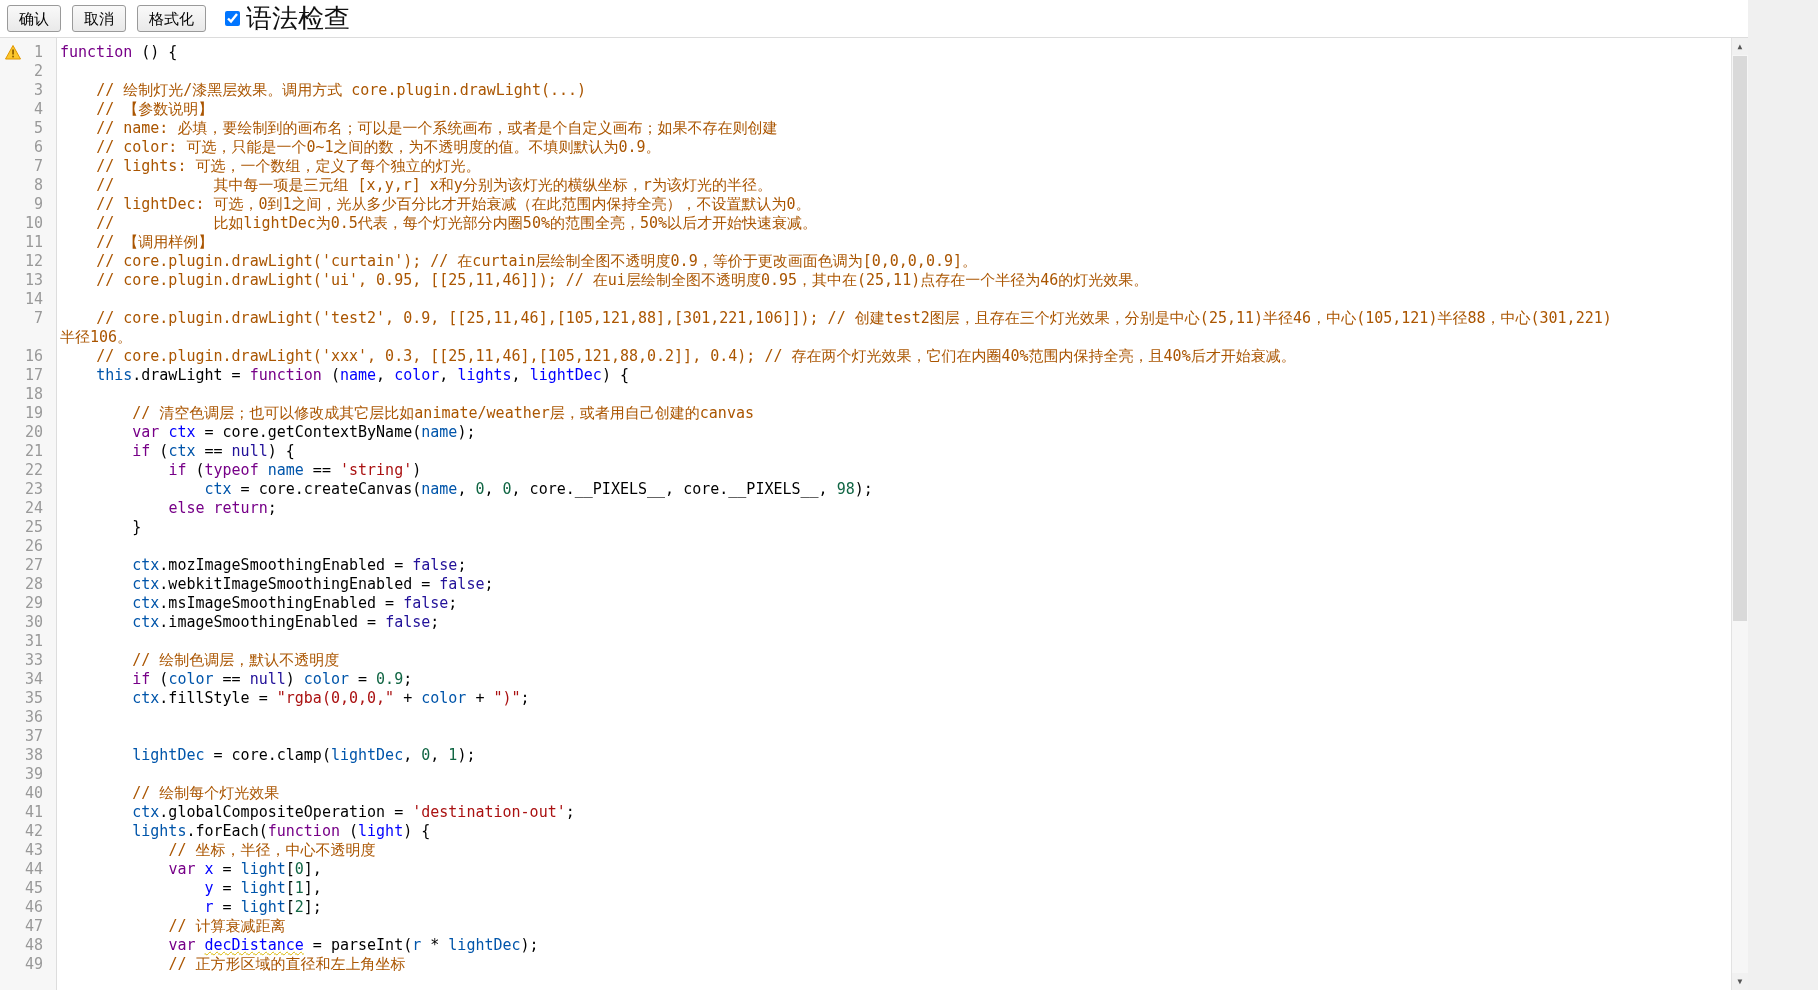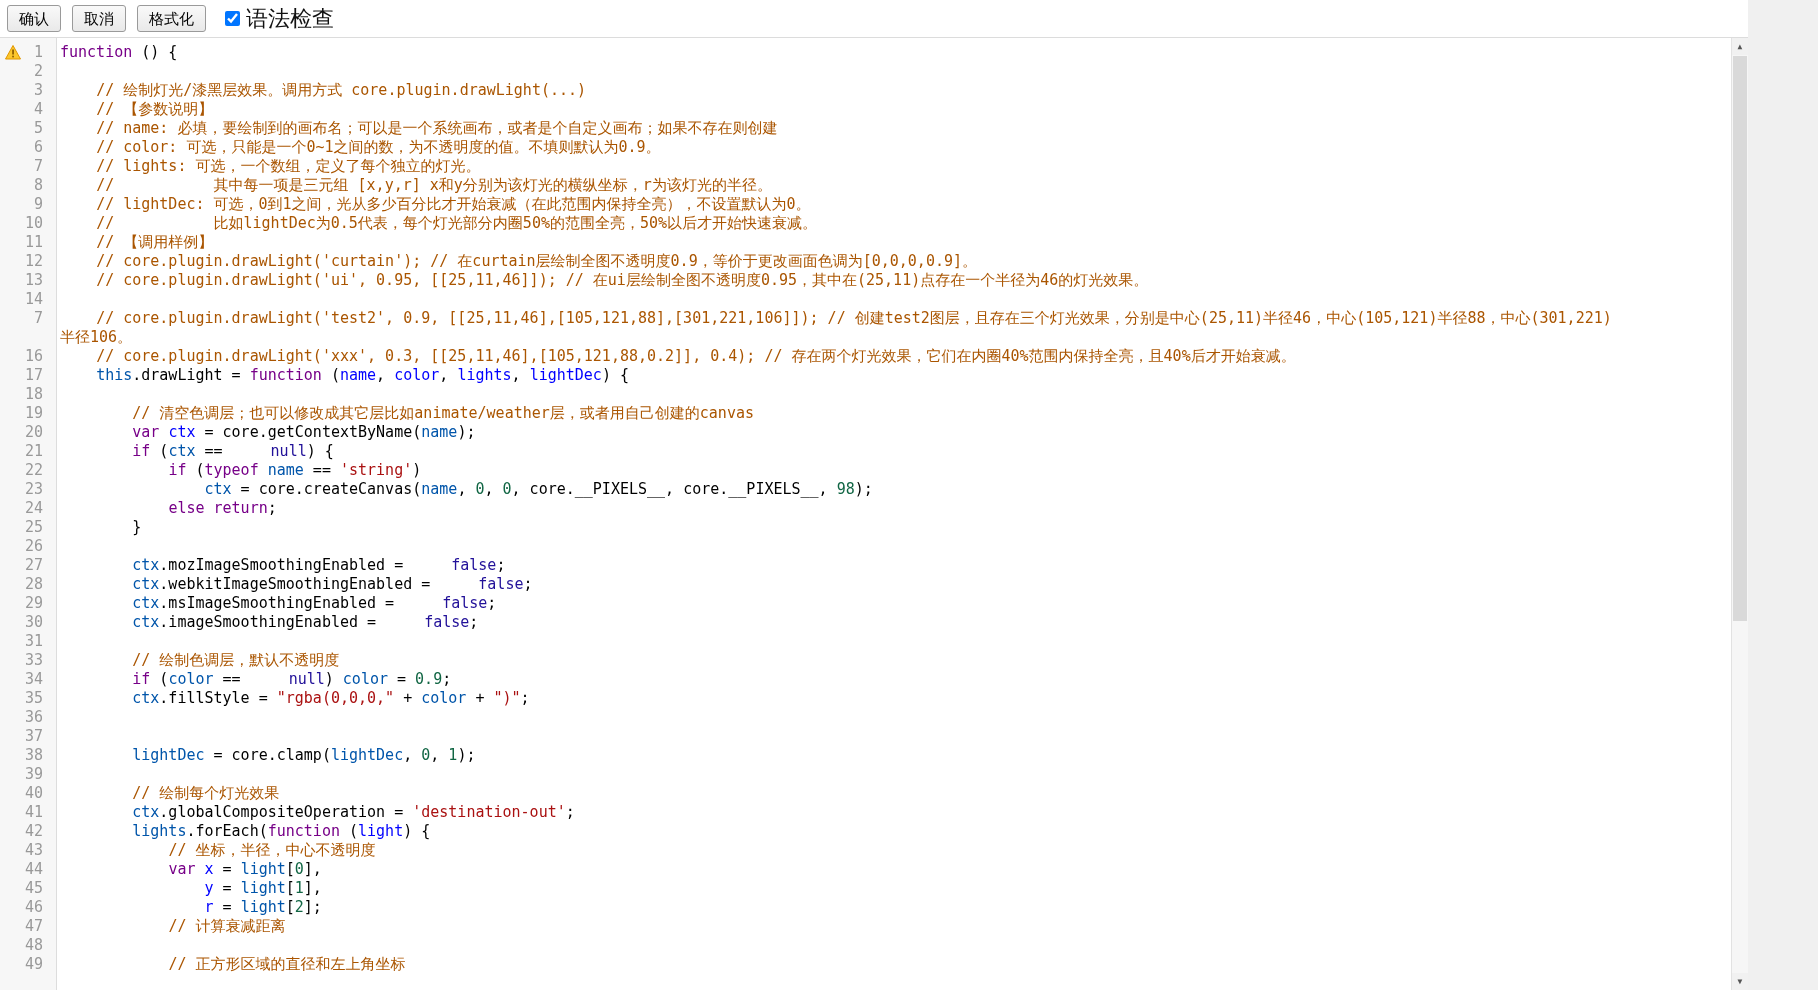--- a/index.html
+++ b/index.html
@@ -17,21 +17,21 @@
   .tb-btn{
     font-family:"Liberation Sans",sans-serif;
     font-size:15px;color:#000;
     padding:4px 11px;margin-right:11px;
     background:linear-gradient(#f9f9f9,#e9e9e9);
     border:1px solid #9a9a9a;border-radius:3px;
     cursor:pointer;line-height:17px;
   }
   .syntax-wrap{display:flex;align-items:center;margin-left:8px;}
   .syntax-wrap input{width:15px;height:15px;margin:0 6px 0 0;}
-  .syntax-label{font-size:22px;color:#111;}
+  .syntax-label{font-size:26px;color:#111;}
   
   .editor{
     position:relative;height:953px;background:#fff;
     border-top:1px solid #dcdcdc;box-sizing:border-box;
     overflow:hidden;
     font-family:"DejaVu Sans Mono", monospace;
     font-size:15px;line-height:19px;
   }
   .gutter-bg{
     position:absolute;left:0;top:0;bottom:0;width:56px;
@@ -46,21 +46,21 @@
   .code{
     flex:1;margin-left:4px;max-width:1560px;
     white-space:pre-wrap;word-break:normal;overflow-wrap:break-word;
     min-height:19px;color:#000;
   }
   .tok-k{color:#708;}   
   .tok-v{color:#05a;}   
   .tok-d{color:#00f;}   
   .tok-n{color:#164;}   
   .tok-s{color:#a11;}   
-  .tok-a{color:#219;margin-left:39px;}   
+  .tok-a{color:#219;}   
   .tok-c{color:#a50;margin-top:12px;}   
   .tok-p{color:#000;}   
   .tok-dw{color:#00f;text-decoration:underline wavy #d9b600;text-decoration-thickness:1px;}
   .warn-icon{
     position:absolute;left:5px;top:2px;width:16px;height:15px;
   }
   
   .scrollbar{
     position:absolute;top:0;right:0;bottom:0;width:17px;
     background:#f6f6f6;border-left:1px solid #e2e2e2;box-sizing:border-box;
@@ -277,20 +277,21 @@
         <div class="line">
           <div class="ln">46</div>
           <div class="code"><span class="tok-p">                </span><span class="tok-d">r</span><span class="tok-p"> = </span><span class="tok-v">light</span><span class="tok-p">[</span><span class="tok-n">2</span><span class="tok-p">];</span></div>
         </div>
         <div class="line">
           <div class="ln">47</div>
           <div class="code"><span class="tok-c">            // 计算衰减距离</span></div>
         </div>
         <div class="line">
           <div class="ln">48</div>
+          <div class="code"><span class="tok-p">            </span><span class="tok-k">var</span><span class="tok-p"> </span><span class="tok-dw">decDistance</span><span class="tok-p"> = parseInt(</span><span class="tok-v">r</span><span class="tok-p"> * </span><span class="tok-v">lightDec</span><span class="tok-p">);</span></div>
         </div>
         <div class="line">
           <div class="ln">49</div>
           <div class="code"><span class="tok-c">            // 正方形区域的直径和左上角坐标</span></div>
         </div>
       </div>
     <div class="scrollbar">
       <div class="sb-btn sb-up">▲</div>
       <div class="sb-thumb"></div>
       <div class="sb-btn sb-down">▼</div>

